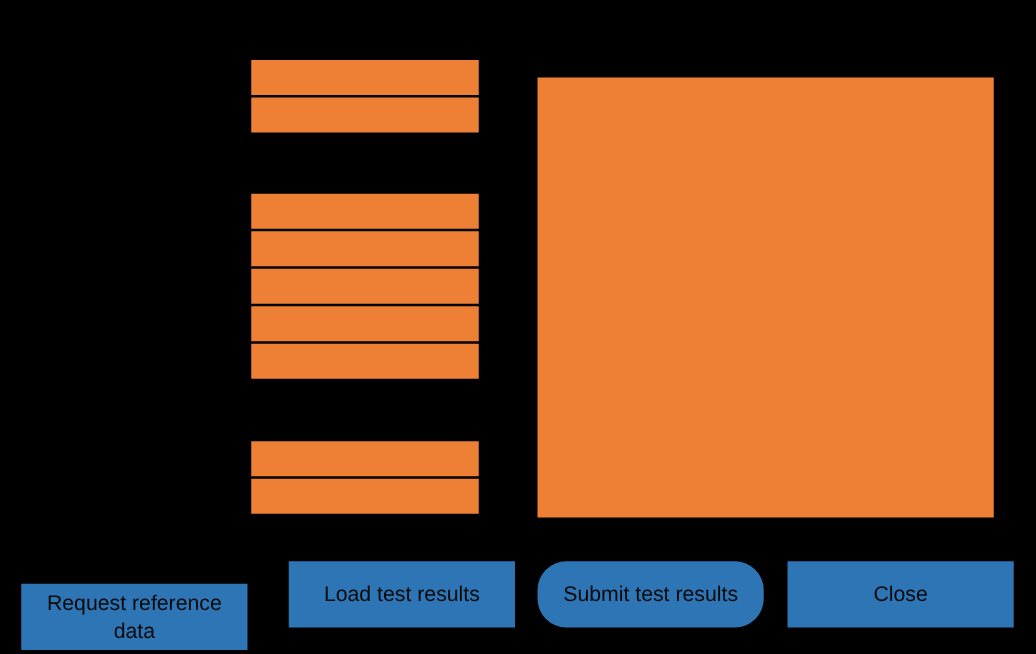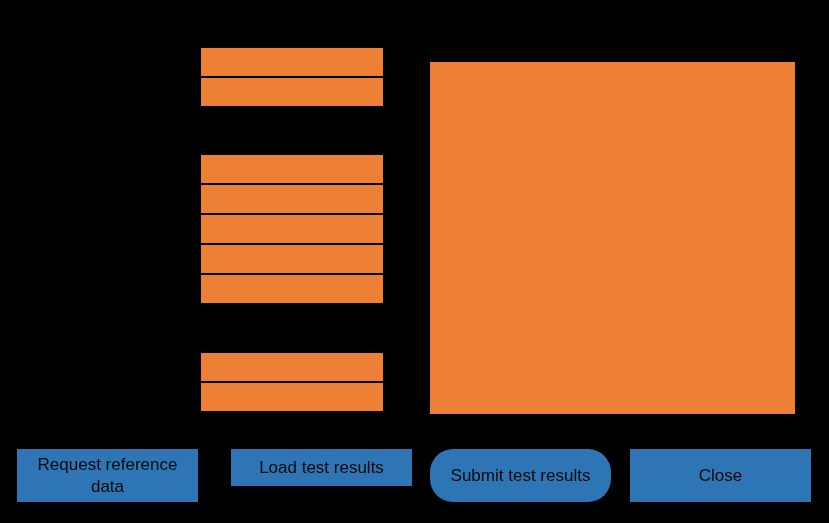--- a/index.html
+++ b/index.html
@@ -92,24 +92,24 @@
       <div class="mask-row" style="height:28px;"></div>
       <div class="mask-row" style="height:28px;"></div>
     </div>
 
     <div class="mask-panel" style="left:430px; top:62px; width:365px; height:352px;"></div>
 
   </div>
 
   <div id="button-bar">
 
-    <button class="action-button" style="left:17px; top:9px; width:181px; height:53px;">Request reference
+    <button class="action-button" style="left:17px; top:27px; width:181px; height:53px;">Request reference
 data</button>
 
-    <button class="action-button" style="left:231px; top:9px; width:181px; height:37px;">Load test results</button>
+    <button class="action-button" style="left:231px; top:9px; width:181px; height:53px;">Load test results</button>
 
     <button class="action-button" style="left:430px; top:9px; width:181px; height:53px;border-radius:23px;">Submit test results</button>
 
     <button class="action-button" style="left:630px; top:9px; width:181px; height:53px;">Close</button>
 
   </div>
 
 </div>
 
 </body></html>

